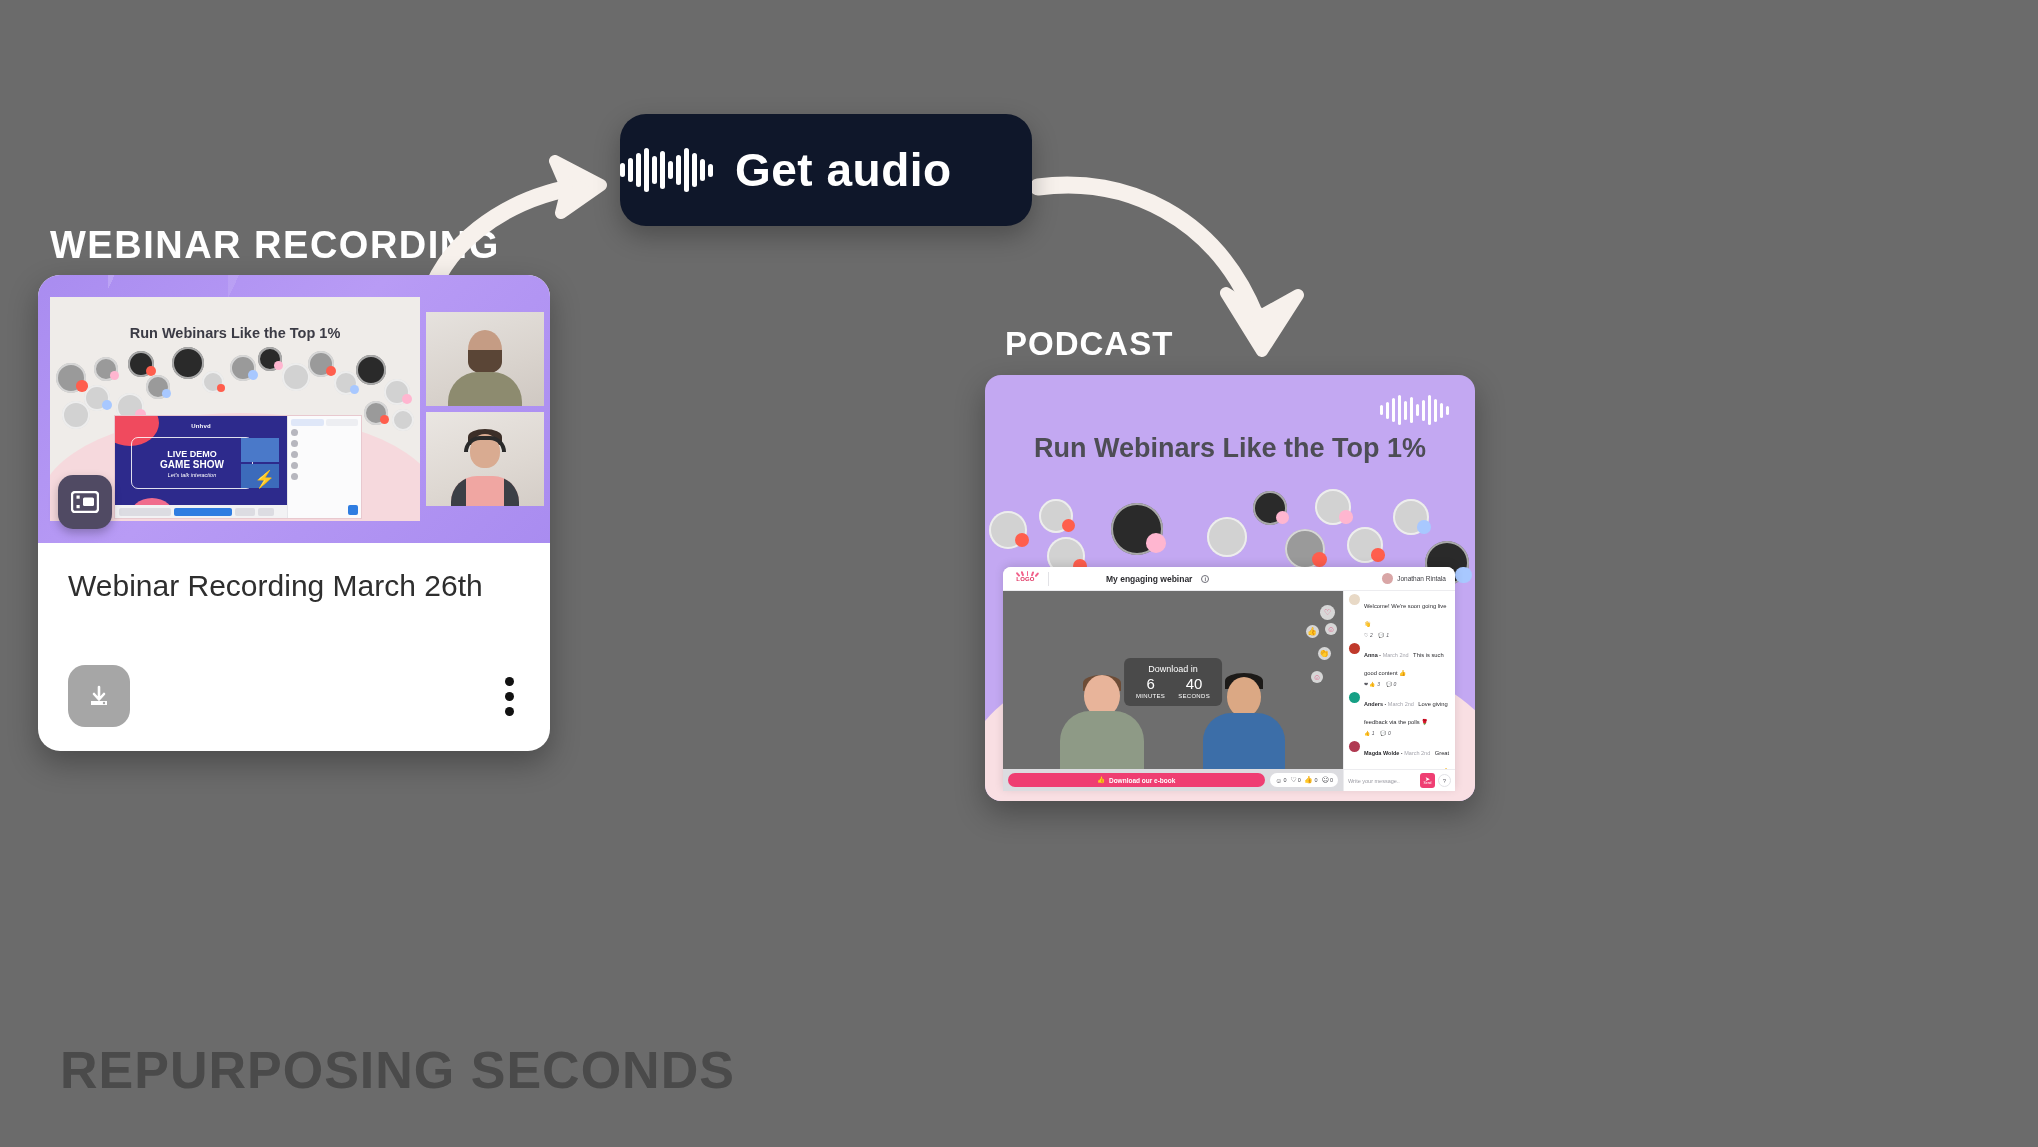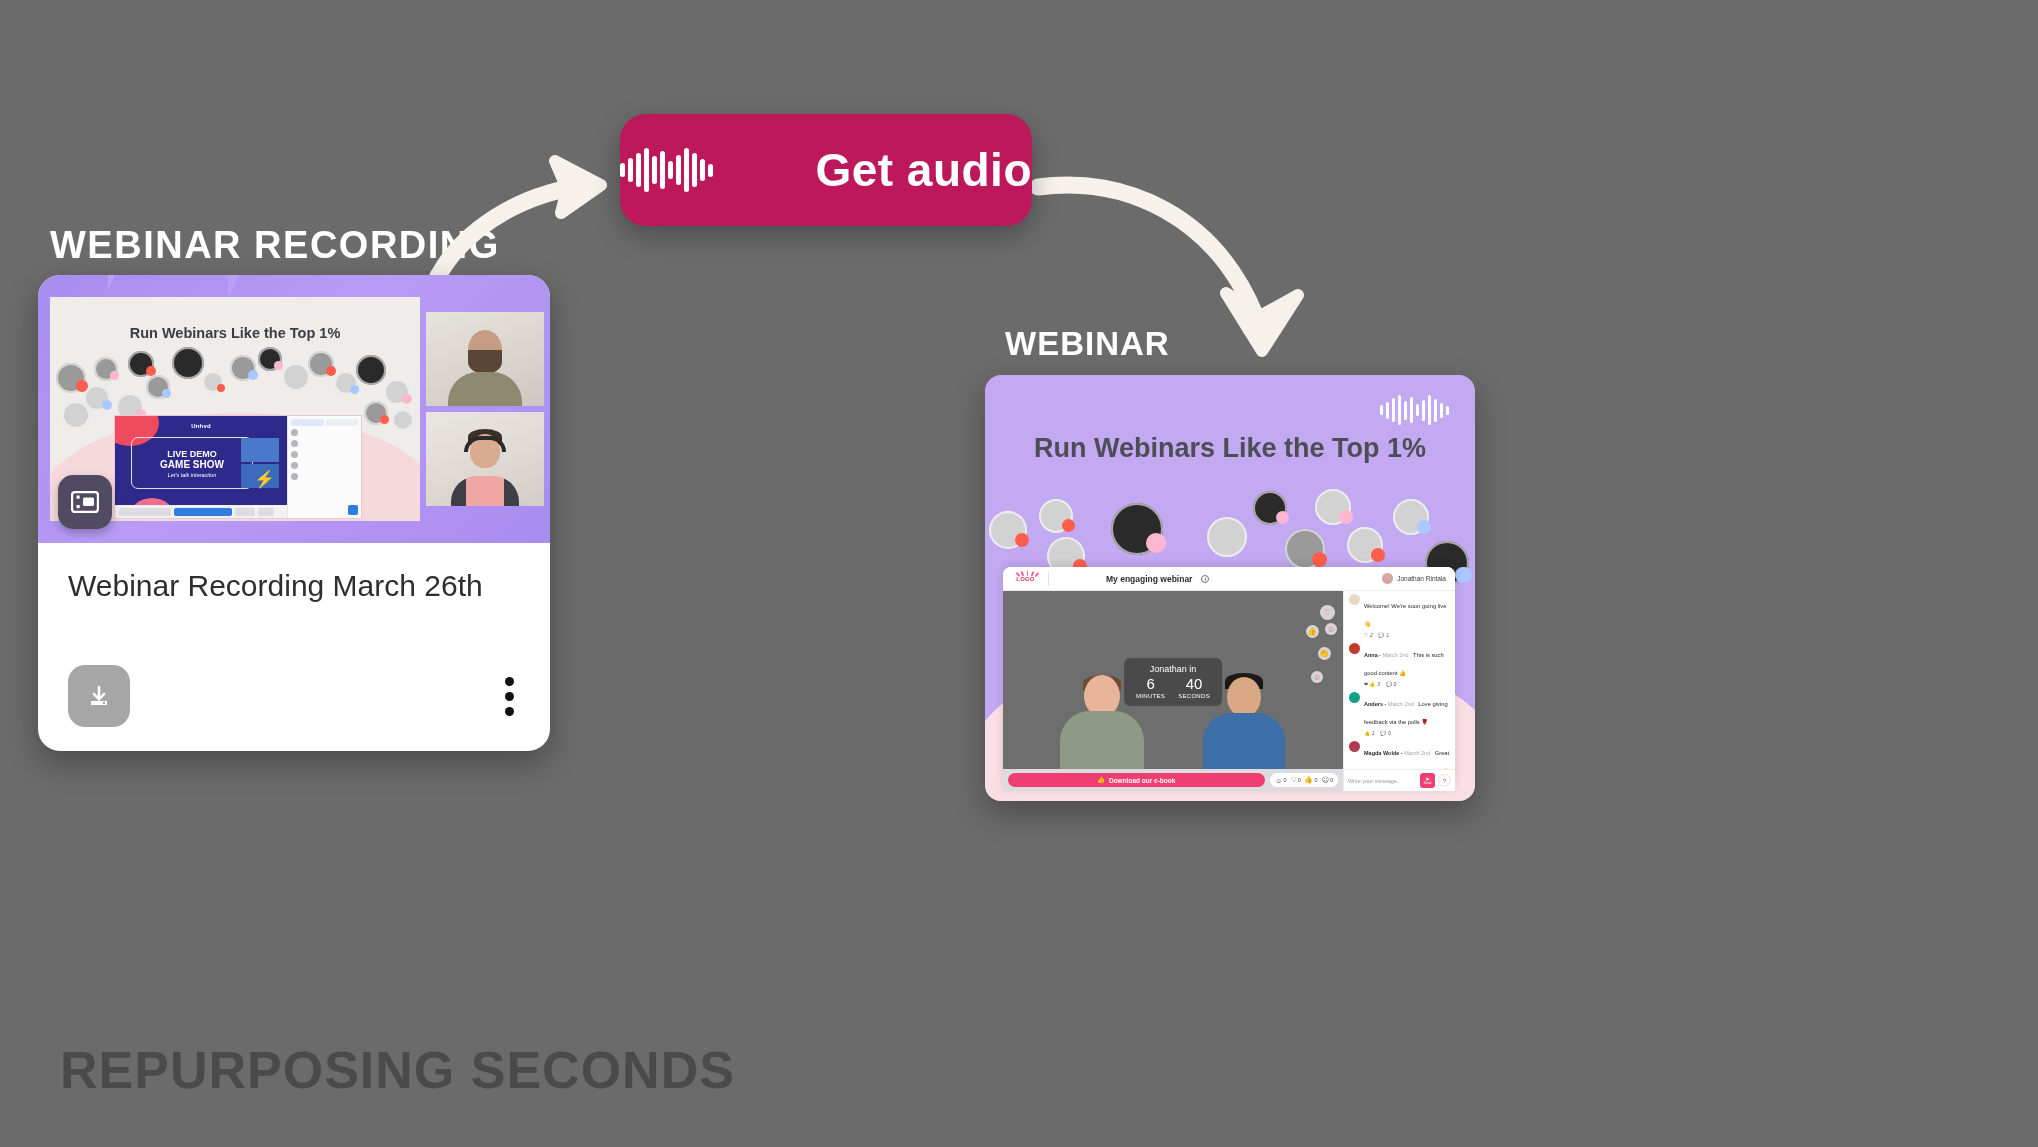--- a/index.html
+++ b/index.html
@@ -25,23 +25,23 @@
   .label-bottom {
     position: absolute; left: 60px; top: 1040px;
     font-size: 52px; font-weight: bold; color: #4a4a4a;
     letter-spacing: 1px;
   }
 
   
   .audio-pill {
     position: absolute; left: 620px; top: 114px;
     width: 412px; height: 112px;
-    background: #be185d;
+    background: #0f172a;
     border-radius: 26px;
-    display: flex; align-items: center; justify-content: space-between;
+    display: flex; align-items: center; justify-content: flex-start;
     gap: 22px;
     box-shadow: 0 10px 26px rgba(0,0,0,.28);
   }
   .audio-pill .wave { display: flex; align-items: center; gap: 3px; height: 46px; }
   .audio-pill .wave i {
     display: block; width: 5px; background: #fff; border-radius: 3px;
   }
   .audio-pill .txt {
     color: #fff; font-size: 46px; font-weight: bold; letter-spacing: .5px;
   }
@@ -357,21 +357,21 @@
     border: 1px solid #e2e2e6; font-size: 6px; color: #6a6a72;
     display: flex; align-items: center; justify-content: center;
   }
 </style>
 </head>
 <body>
 
 <div class="stage">
 
   <div class="label-webinar">WEBINAR RECORDING</div>
-  <div class="label-podcast">WEBINAR</div>
+  <div class="label-podcast">PODCAST</div>
   <div class="label-bottom">REPURPOSING SECONDS</div>
 
   <svg class="arrow arrow-left" viewBox="0 0 230 160">
     <path d="M12 150 C 24 96, 84 42, 172 30" stroke="#f7f1ec" stroke-width="17" fill="none" stroke-linecap="round"></path>
     <path d="M140 6 L186 30 L146 58 L152 34 Z" fill="#f7f1ec" stroke="#f7f1ec" stroke-width="12" stroke-linejoin="round"></path>
   </svg>
   <svg class="arrow arrow-right" viewBox="0 0 290 215">
     <path d="M8 22 C 96 10, 186 52, 226 152" stroke="#f7f1ec" stroke-width="17" fill="none" stroke-linecap="round"></path>
     <path d="M196 128 L232 186 L268 130 L232 150 Z" fill="#f7f1ec" stroke="#f7f1ec" stroke-width="12" stroke-linejoin="round"></path>
   </svg>
@@ -584,21 +584,21 @@
                 <span class="head"></span>
                 <span class="body"></span>
             </div>
             <div class="spk right">
               <span class="hair"></span>
                 <span class="head"></span>
                 <span class="body"></span>
             </div>
 
             <div class="countdown">
-              <div class="cd-label">Jonathan in</div>
+              <div class="cd-label">Download in</div>
               <div class="cd-row">
                 <div>
                   <div class="cd-num">6</div>
                   <div class="cd-unit">MINUTES</div>
                 </div>
                 <div>
                   <div class="cd-num">40</div>
                   <div class="cd-unit">SECONDS</div>
                 </div>
               </div>

